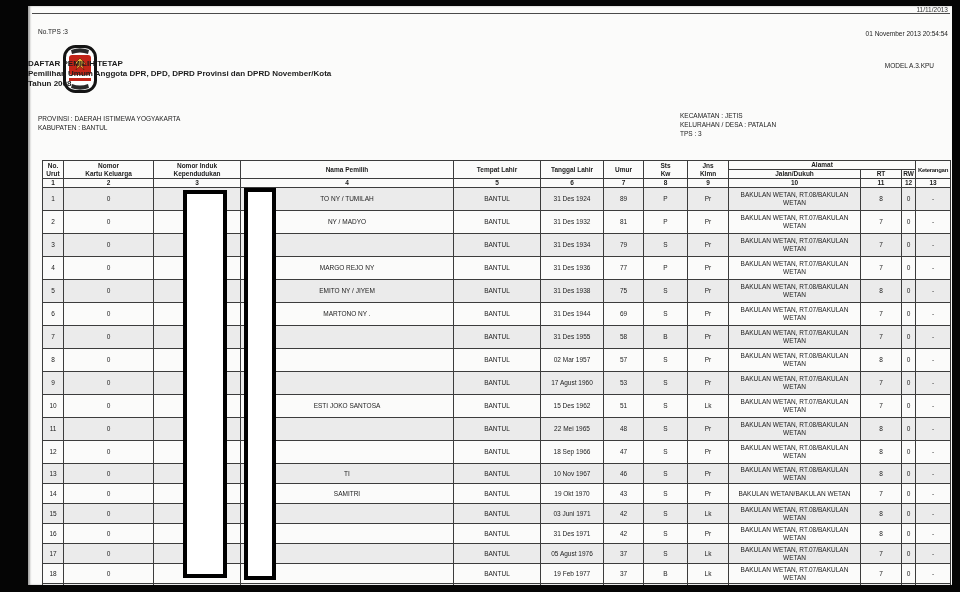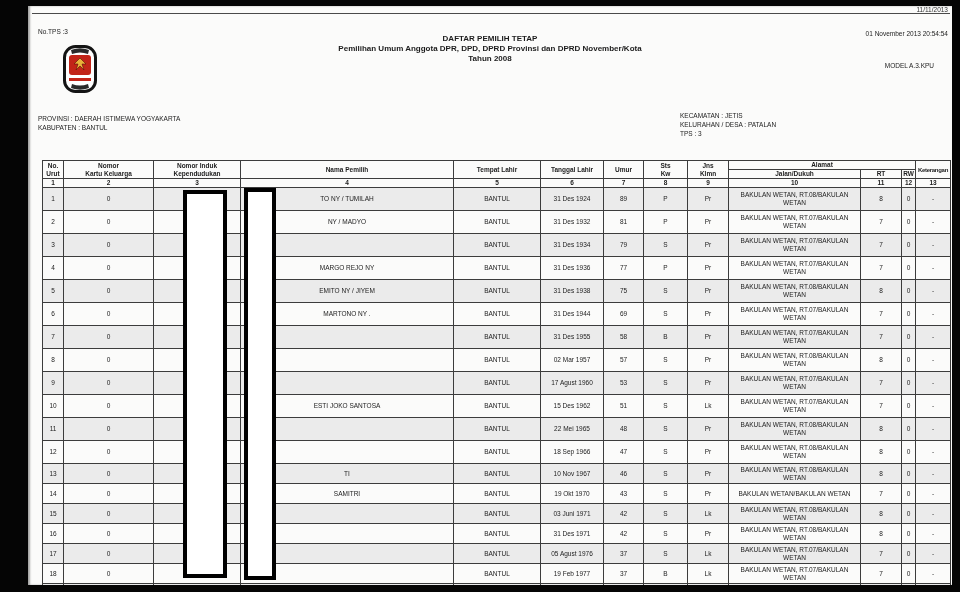--- a/index.html
+++ b/index.html
@@ -9,21 +9,21 @@
   }
   .page{
     position:absolute;left:28px;top:6px;width:924px;height:579px;
     background:#fbfbfa;overflow:hidden;box-shadow:inset 2px 0 2px rgba(0,0,0,.35);
   }
   .print-date{position:absolute;top:0px;right:4px;font-size:6.5px;color:#333;}
   .print-rule{position:absolute;top:7px;left:4px;right:2px;height:0;border-top:1px solid #4a4a4a;}
   .no-tps{position:absolute;left:10px;top:22px;font-size:6.5px;}
   .gen-time{position:absolute;right:4px;top:24px;font-size:6.5px;}
   .model{position:absolute;right:18px;top:56px;font-size:6.5px;}
-  .title-block{position:absolute;left:0;top:28px;width:100%;text-align:center;font-weight:bold;}
+  .title-block{position:absolute;left:0;top:53px;width:100%;font-weight:bold;}
   .title-block div{font-size:8px;line-height:10px;}
   .region-left{position:absolute;left:10px;top:108px;font-size:6.5px;line-height:9px;}
   .region-right{position:absolute;left:652px;top:105px;font-size:6.5px;line-height:9px;}
 
   
   .logo{position:absolute;left:35px;top:39px;width:34px;height:48px;}
 
   
   table.dpt{
     position:absolute;left:14px;top:154px;width:908px;

